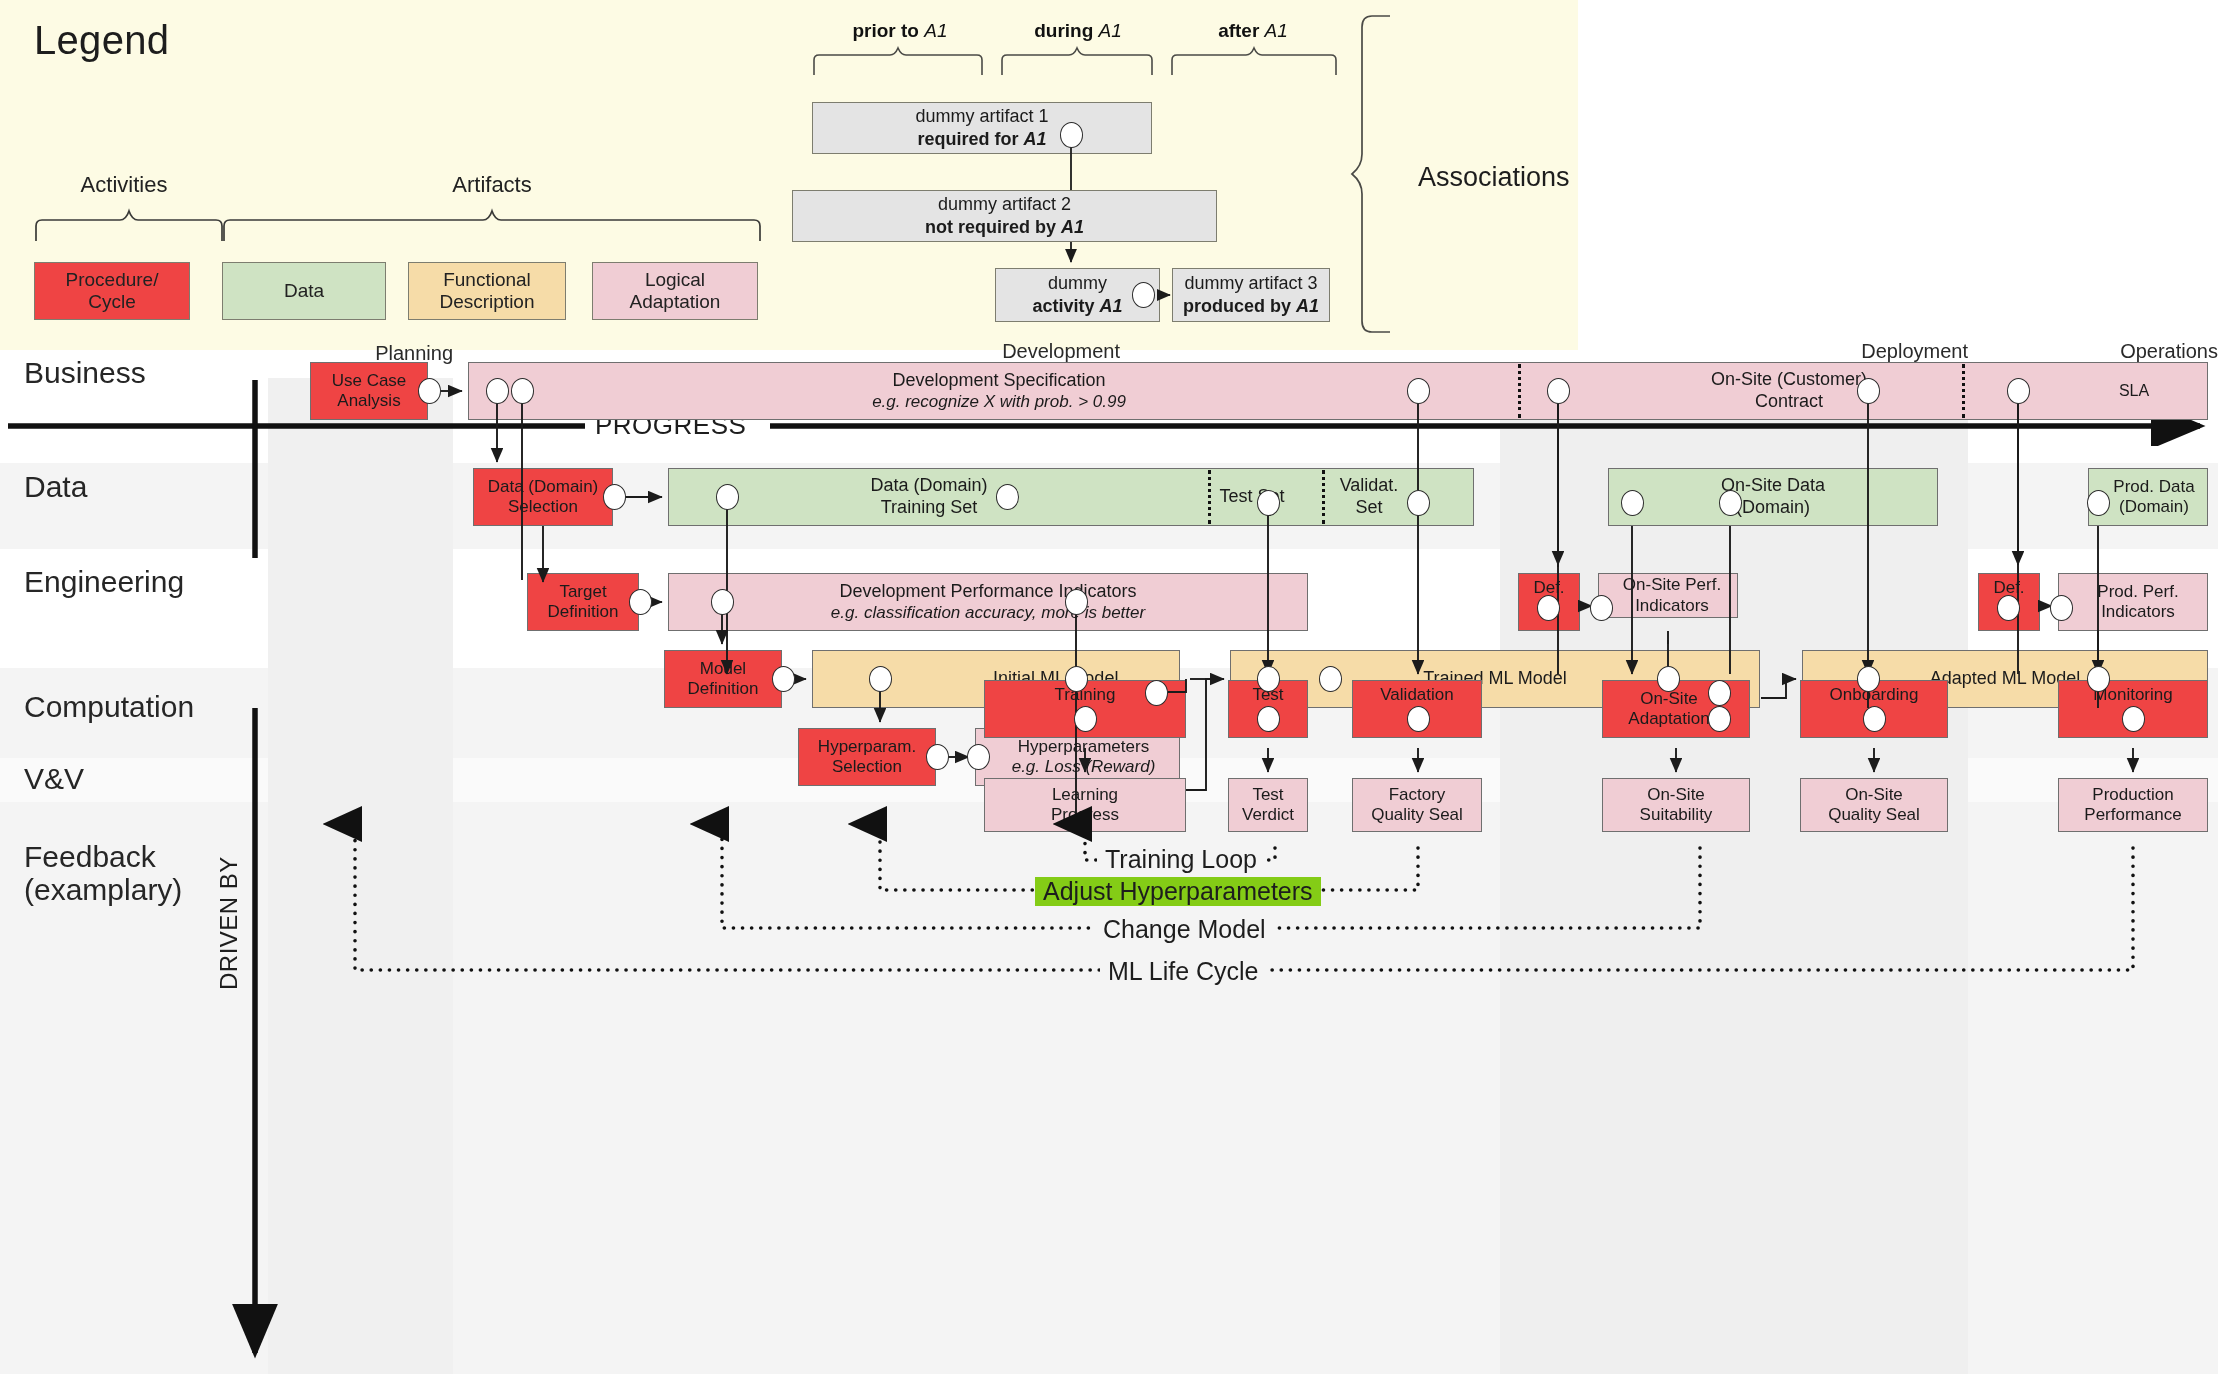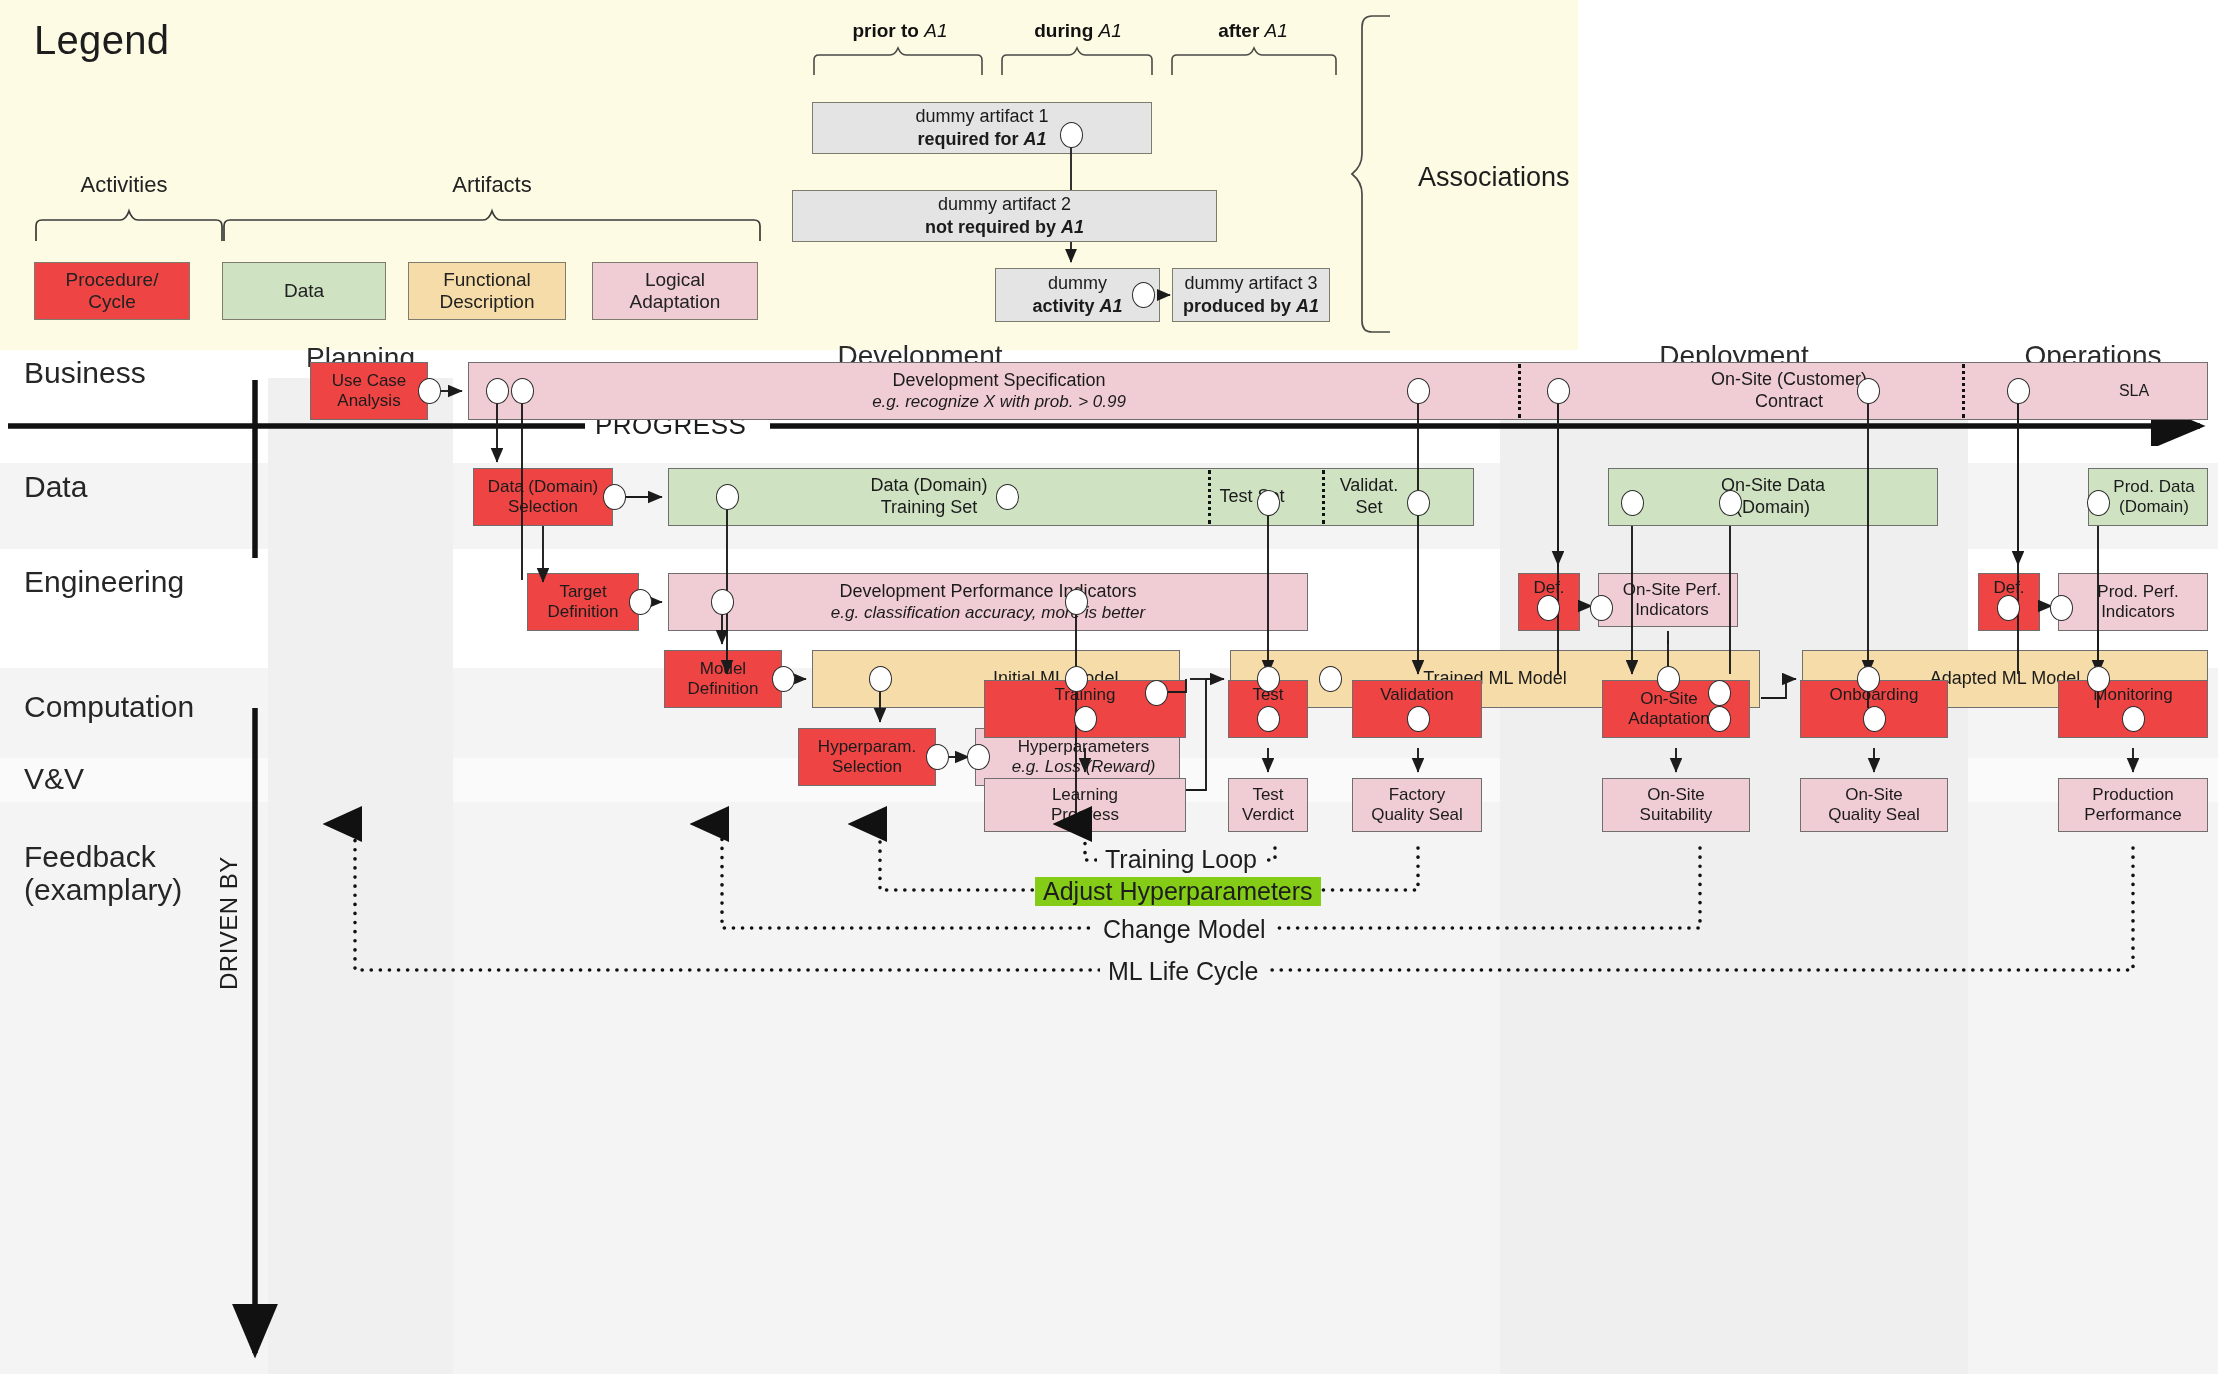--- a/index.html
+++ b/index.html
@@ -52,21 +52,21 @@
 
   
   #main { position:absolute; left:0; top:350px; width:2218px; height:1024px; }
 
   .phase-band {
     position:absolute; top:28px; height:996px; background:#f2f2f2;
   }
   .row-band { position:absolute; left:0; width:2218px; background:#f4f4f4; }
 
   .phase-label {
-    position:absolute; font-size:28px; color:#2a2a2a; text-align:center;
+    position:absolute; font-size:20px; color:#2a2a2a; text-align:right;
   }
 
   #progress-axis { position:absolute; left:0; top:56px; width:2218px; height:40px; }
   #progress-text {
     position:absolute; left:595px; top:60px; font-size:26px;
     color:#1d1d1d; letter-spacing:.5px;
   }
   #driven-axis { position:absolute; left:230px; top:28px; width:50px; height:996px; }
   #driven-text {
     position:absolute; left:215px; top:640px;
@@ -322,21 +322,21 @@
   <div class="nb c-logic wide" style="left:668px; top:223px; width:640px; height:58px;">
     <div class="nb-inner">
       <span>Development Performance Indicators</span><br>
       <span class="sub">e.g. classification accuracy, more is better</span>
     </div>
   </div>
 
   <div class="nb c-activity" style="left:1518px; top:223px; width:62px; height:58px; align-items:flex-start; padding-top:4px;">
     <div class="nb-inner">Def.</div>
   </div>
-  <div class="nb c-logic" style="left:1598px; top:223px; width:140px; height:54px;">
+  <div class="nb c-logic" style="left:1598px; top:223px; width:140px; height:45px;">
     <div class="nb-inner" style="padding-left:14px;">
       <span>On-Site Perf.</span><br>
       <span>Indicators</span>
     </div>
   </div>
 
   <div class="nb c-activity" style="left:1978px; top:223px; width:62px; height:58px; align-items:flex-start; padding-top:4px;">
     <div class="nb-inner">Def.</div>
   </div>
   <div class="nb c-logic" style="left:2058px; top:223px; width:150px; height:58px;">

